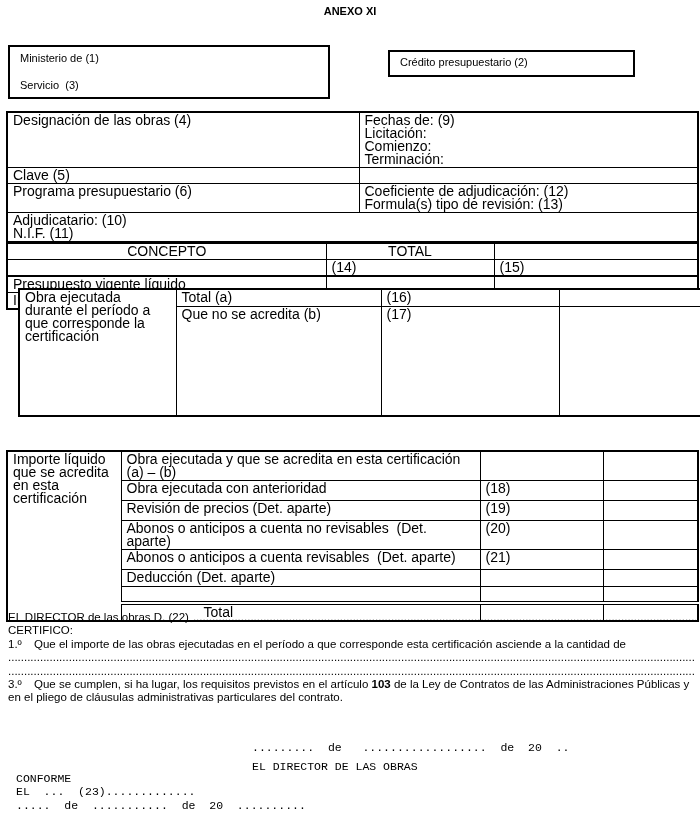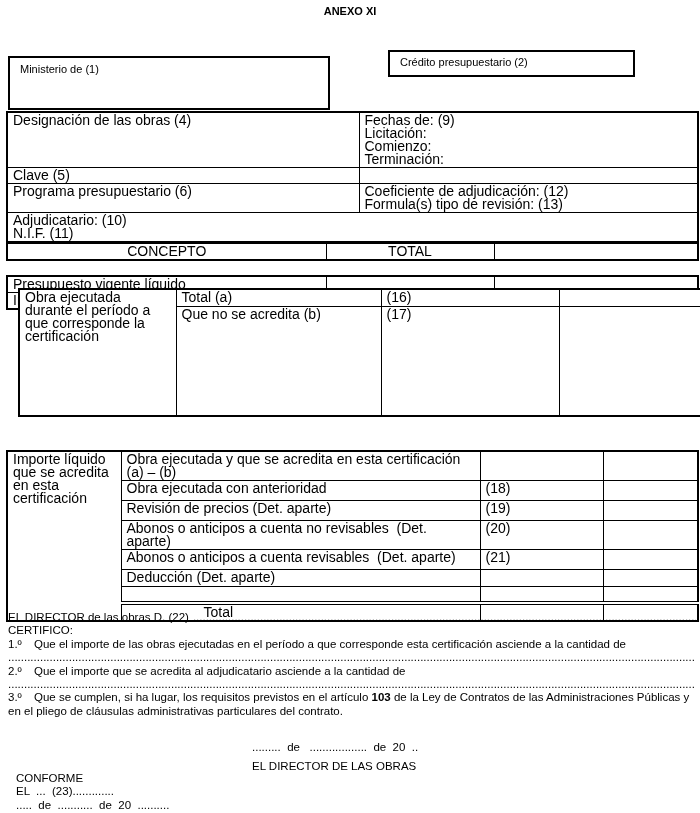--- a/index.html
+++ b/index.html
@@ -13,21 +13,21 @@
     font-size: 11px;
     overflow: hidden;
   }
   .center { text-align: center; }
   .bold { font-weight: bold; }
   .abs { position: absolute; }
   .pw { white-space: pre-wrap; }
 
   
   .topbox { position: absolute; border: 2px solid #000; box-sizing: border-box; background:#fff; }
-  #ministry-box { left: 8px; top: 56px; width: 322px; height: 54px; padding: 5px 10px; }
+  #ministry-box { left: 8px; top: 45px; width: 322px; height: 54px; padding: 5px 10px; }
   #ministry-box .line2 { margin-top: 15px; }
   #credit-box { left: 388px; top: 50px; width: 247px; height: 27px; padding: 4px 10px; }
 
   
   table.ft {
     position: absolute;
     left: 6px;
     width: 691px;
     border-collapse: collapse;
     table-layout: fixed;
@@ -61,31 +61,32 @@
     width: 688px;
     font-size: 11.5px;
     line-height: 13.4px;
   }
   .dot-row { display: flex; }
   .dotfill { flex: 1; overflow: hidden; white-space: nowrap; margin-left: 4px; }
   .dotline { overflow: hidden; white-space: nowrap; height: 13.4px; }
   .item-num { display: inline-block; width: 26px; }
 
   
-  .sigline { position: absolute; white-space: pre; font-size: 11.5px; }
+  .sigline { position: absolute; white-space: pre; font-size: 11.5px; font-family: Liberation Mono, monospace; }
 </style>
 </head>
 <body>
 
 <div id="page">
 
   <div class="abs center bold" style="top:5px; left:0; width:700px;">ANEXO XI</div>
 
   <div class="topbox" id="ministry-box">
     <div class="pw">Ministerio de (1)</div>
+    <div class="line2 pw">Servicio  (3)</div>
   </div>
   <div class="topbox" id="credit-box">
     <div>Crédito presupuestario (2)</div>
   </div>
 
   <table class="ft" id="t1">
     <tbody>
         <tr>
       <td style="width:352px; height:54px;">
         <div>Designación de las obras (4)</div>
@@ -120,20 +121,25 @@
     </tr>
   </tbody>
     </table>
 
   <table class="ft" id="t2">
     <tbody>
         <tr>
       <td class="cen" style="width:319px; height:14px;">CONCEPTO</td>
       <td class="cen" style="width:168px;">TOTAL</td>
       <td style="width:204px;"></td>
+    </tr>
+    <tr>
+      <td style="height:12px;"></td>
+      <td>(14)</td>
+      <td>(15)</td>
     </tr>
   </tbody>
     </table>
 
   <table class="ft" id="t3">
     <tbody>
         <tr>
       <td style="width:319px; height:13px;">Presupuesto vigente líquido</td>
       <td style="width:168px;"></td>
       <td style="width:204px;"></td>
@@ -211,23 +217,20 @@
   <div id="cert">
     <div class="dot-row">
       <span>EL DIRECTOR de las obras D. (22)</span>
       <span class="dotfill">........................................................................................................................................................................................................................................................</span>
     </div>
     <div>CERTIFICO:</div>
     <div>
       <span class="item-num">1.º</span><span>Que el importe de las obras ejecutadas en el período a que corresponde esta certificación asciende a la cantidad de</span>
     </div>
     <div class="dotline">........................................................................................................................................................................................................................................................</div>
-    <div>
-      <span class="item-num">2.º</span><span>Que el importe que se acredita al adjudicatario asciende a la cantidad de</span>
-    </div>
     <div class="dotline">........................................................................................................................................................................................................................................................</div>
     <div>
       <span class="item-num">3.º</span><span>Que se cumplen, si ha lugar, los requisitos previstos en el artículo</span>
       <span class="bold">103</span>
       <span>de la Ley de Contratos de las Administraciones Públicas y en el pliego de cláusulas administrativas particulares del contrato.</span>
     </div>
   </div>
 
   <div class="sigline" style="left:252px; top:741px;">.........  de   ..................  de  20  ..</div>
   <div class="sigline" style="left:252px; top:760px;">EL DIRECTOR DE LAS OBRAS</div>

